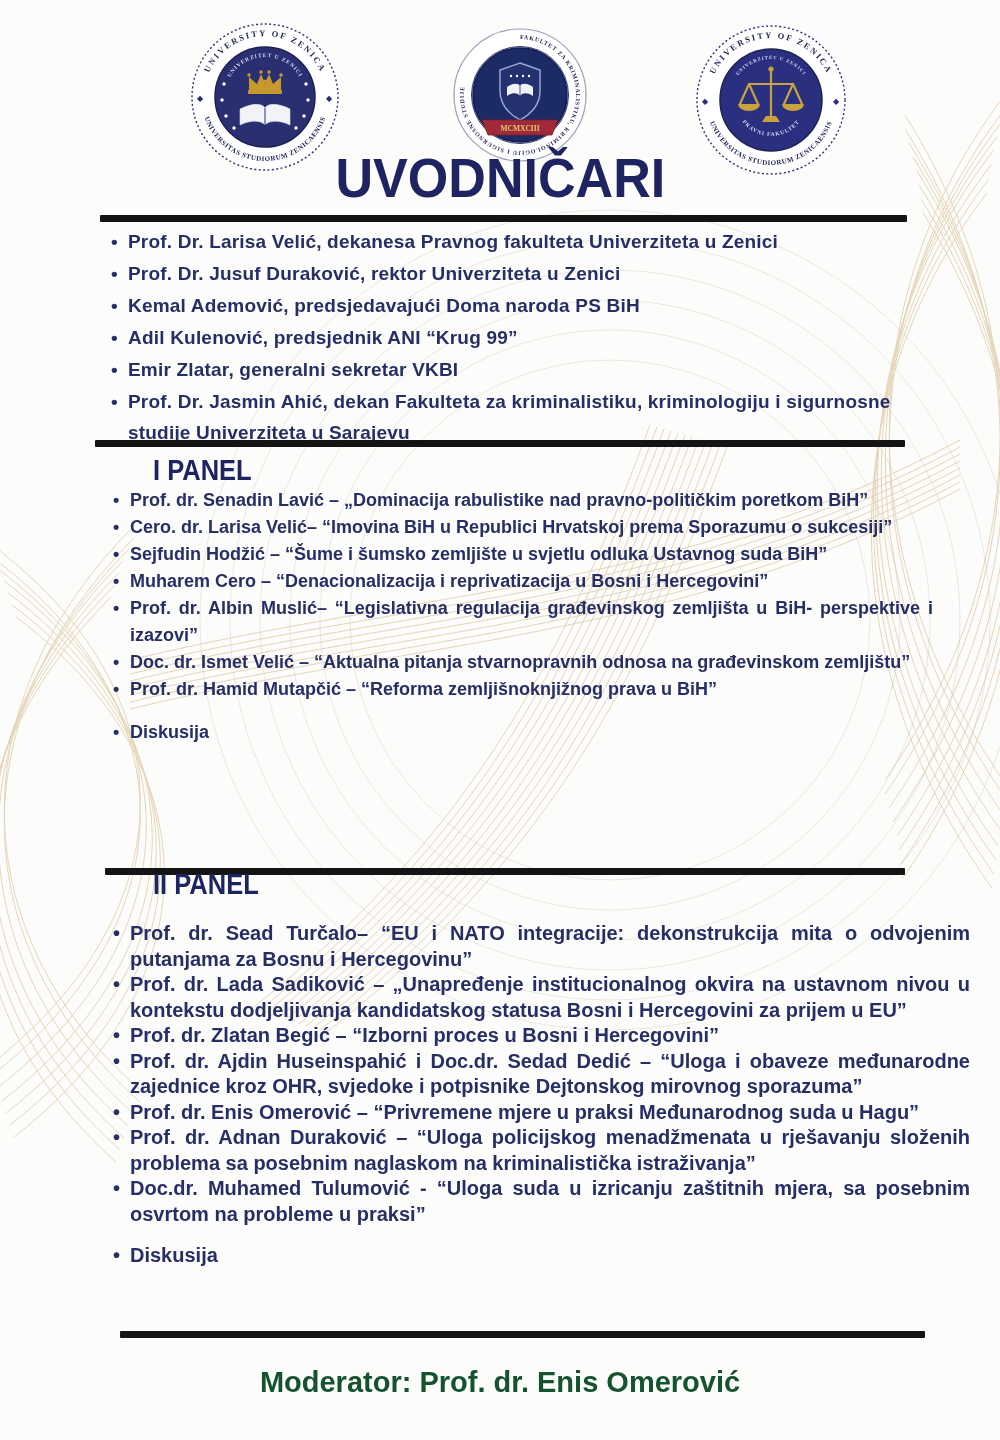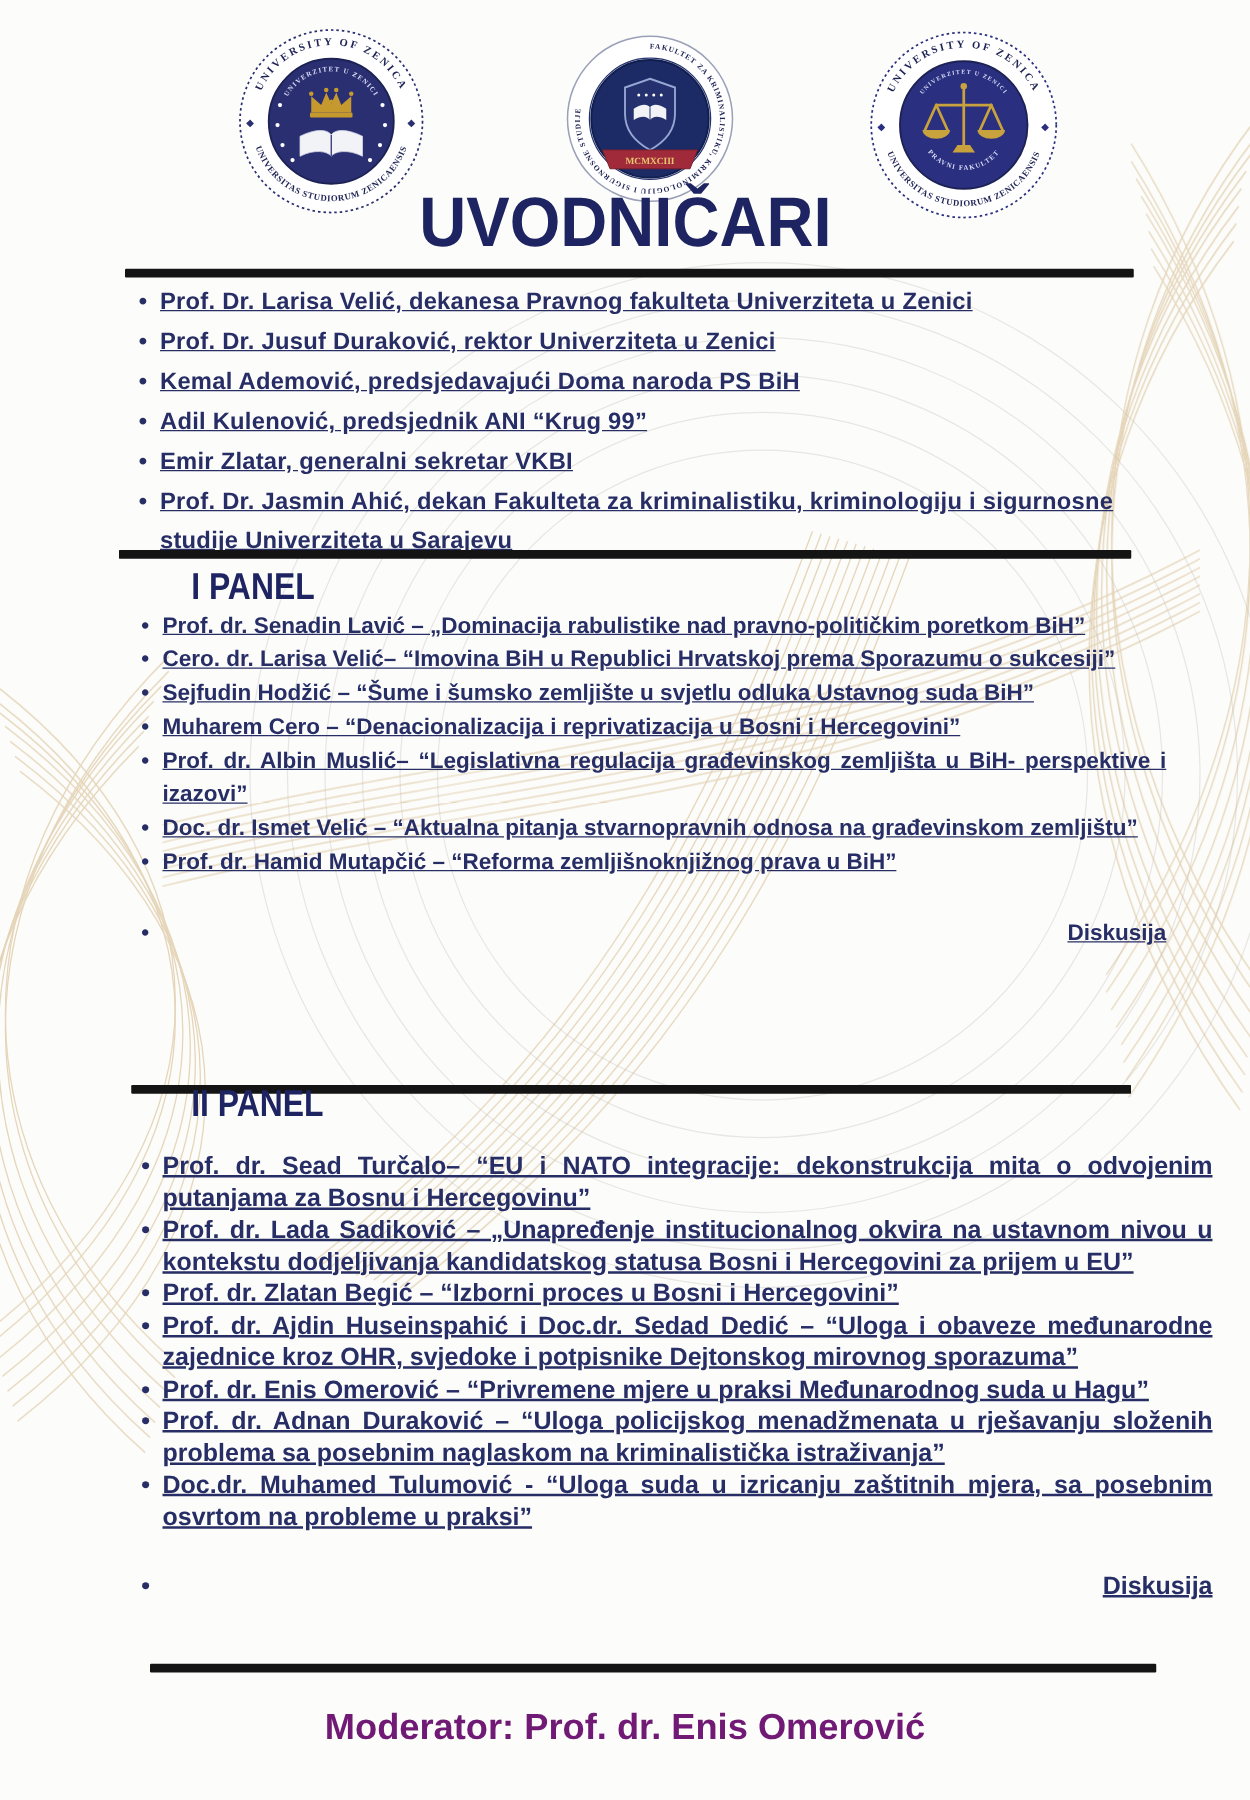--- a/index.html
+++ b/index.html
@@ -24,43 +24,43 @@
     color:#1e2461; letter-spacing:0px; transform:scaleX(0.93); transform-origin:center;
     line-height:1;
   }
 
   .rule { position:absolute; height:7px; background:#141414; z-index:1; border-radius:1px; }
   .rule1 { left:100px; top:215px; width:807px; }
   .rule2 { left:95px;  top:440px; width:810px; }
   .rule3 { left:105px; top:868px; width:800px; }
   .rule4 { left:120px; top:1331px; width:805px; }
 
-  ul.speakers { list-style:none; margin:0; padding:0 0 0 26px; font-weight:bold;text-decoration:underline; }
+  ul.speakers { list-style:none; margin:0; padding:0 0 0 26px; font-weight:bold; }
   ul.speakers li { position:relative; }
   ul.speakers li::before { content:"\2022"; position:absolute; left:-17px; }
 
   .intro-list { position:absolute; left:102px; top:226px; width:806px;
     font-size:19px; line-height:31px; letter-spacing:0.2px; }
   .intro-list li { margin-bottom:1px; }
 
   .panel-label {
     margin:0; display:inline-block; font-size:30px; font-weight:bold; color:#1e2461;
     transform:scaleX(0.85); transform-origin:left; line-height:1;
   }
   .panel1-label-row { position:absolute; left:153px; top:455px; z-index:1;text-align:right; }
   .panel2-label-row { position:absolute; left:153px; top:869px; z-index:1; }
 
   .panel1-list { position:absolute; left:104px; top:487px; width:803px;
     font-size:18px; line-height:27px; text-align:justify; }
   .panel2-list { position:absolute; left:104px; top:921px; width:840px;
     font-size:20px; line-height:25.5px; text-align:justify; }
-  .disk { margin-top:30px; text-align:right; }
+  .disk { margin-top:16px; text-align:left; }
 
   .moderator-row { position:absolute; left:0; right:0; top:1366px; text-align:center; z-index:1; }
-  .moderator-row div { display:inline-block; font-size:29px; font-weight:bold; color:#701a75; }
+  .moderator-row div { display:inline-block; font-size:29px; font-weight:bold; color:#14532d; }
 
   .seal-ring-text { font-family:"Liberation Serif", serif; font-weight:bold; fill:#1d2254; }
   .seal-inner-text { font-family:"Liberation Serif", serif; font-weight:bold; fill:#d9ddf5; }
 </style>
 </head>
 <body>
 
 <div class="page">
 
   <svg class="bg-svg" viewBox="0 0 1000 1440" aria-hidden="true">

